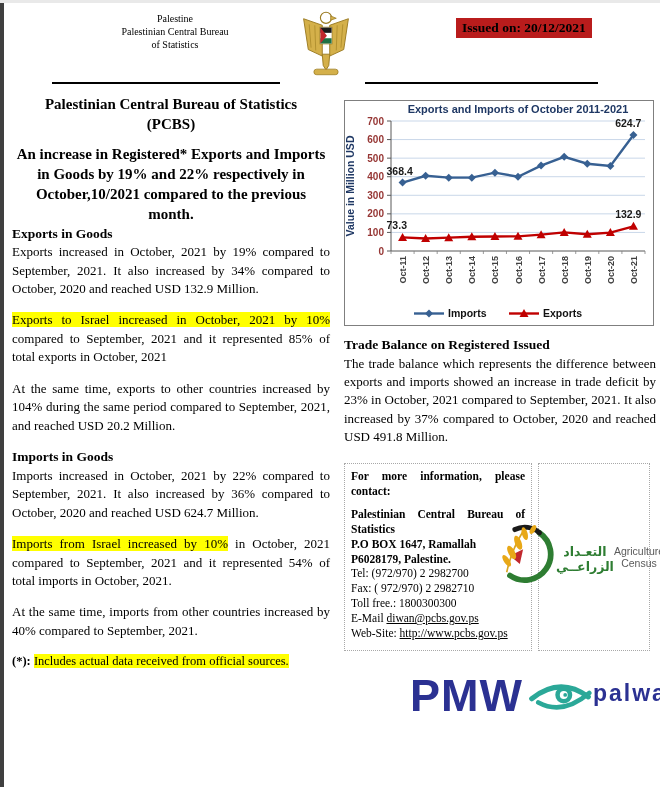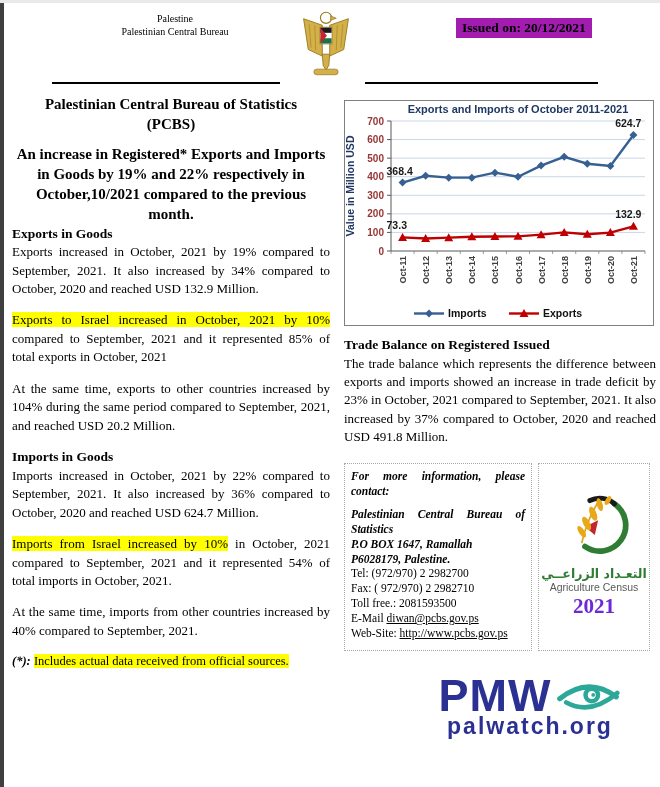--- a/index.html
+++ b/index.html
@@ -7,80 +7,81 @@
     width:660px;height:787px;position:relative;background:#ffffff;
     font-family:"Liberation Serif", serif;color:#000;overflow:hidden;
   }
   .edge-top{position:absolute;left:0;top:0;width:660px;height:3px;background:#e9e9e9;}
   .edge-left{position:absolute;left:0;top:3px;width:4px;height:784px;background:#3f3f3f;}
 
   
   .org-block{position:absolute;left:40px;top:12px;width:270px;text-align:center;
     font-size:10px;line-height:1.32;}
   .emblem-wrap{position:absolute;left:298px;top:7px;}
-  .issued-badge{position:absolute;left:456px;top:18px;background:#a21caf;
+  .issued-badge{position:absolute;left:456px;top:18px;background:#b91c1c;
     font-weight:bold;font-size:13.5px;padding:2px 6px;white-space:nowrap;}
   .rule{position:absolute;top:82px;height:2px;background:#000;}
   .rule-left{left:52px;width:228px;}
   .rule-right{left:365px;width:233px;}
 
   
   .col-left{position:absolute;left:12px;top:94px;width:318px;}
   .col-right{position:absolute;left:344px;top:100px;width:312px;}
 
   .doc-title{text-align:center;font-weight:bold;font-size:15px;line-height:1.34;}
   .headline{margin-top:10px;text-align:center;font-weight:bold;font-size:15px;line-height:1.34;}
 
   .section-heading{font-weight:bold;font-size:13.5px;margin-top:0;line-height:1.3;}
   .para{font-size:13px;line-height:1.42;text-align:justify;margin-top:0;}
   .para + .para{margin-top:12px;}
   .para.first{margin-top:1px;}
   .hl{background:#ffff00;}
-  .b{font-weight:bold;font-style:italic;}
+  .b{font-weight:bold;}
   .u{text-decoration:underline;}
   .footnote{font-size:12.5px;line-height:1.35;}
 
   
   .chart-box{width:308px;height:224px;border:1px solid #7f7f7f;background:#fff;}
   .tb-heading{font-weight:bold;font-size:13.5px;margin-top:10px;line-height:1.3;}
   .tb-para{font-size:13px;line-height:1.42;text-align:justify;margin-top:1px;}
 
   
   .boxes-row{display:flex;gap:6px;margin-top:16px;align-items:stretch;}
   .contact-box{width:174px;height:176px;border:1px dotted #a8a8a8;padding:5px 6px;
     font-size:11.5px;line-height:1.3;}
   .cl{margin:0;}
   .cl.just{text-align:justify;}
   .cgap{height:8px;}
-  .census-box{width:110px;border:1px dotted #a8a8a8;display:flex;flex-direction:column;
+  .census-box{width:110px;border:1px dotted #a8a8a8;display:flex;flex-direction:row;
     align-items:center;justify-content:center;text-align:center;}
   .census-ar{color:#2e7d32;font-weight:bold;font-size:12.5px;
     font-family:"DejaVu Sans",sans-serif;margin-top:4px;}
   .census-en{color:#5a5a5a;font-size:10.5px;font-family:"Liberation Sans",sans-serif;}
   .census-year{color:#6d28d9;font-weight:bold;font-size:21px;margin-top:1px;
     font-family:"Liberation Serif",serif;}
 
   
-  .pmw{margin-top:22px;margin-left:66px;width:240px;display:flex;flex-direction:column;
+  .pmw{margin-top:22px;margin-left:66px;width:240px;display:flex;flex-direction:row;
     align-items:center;font-family:"Liberation Sans",sans-serif;}
   .pmw-row{display:flex;align-items:center;gap:4px;}
   .pmw-name{color:#2b3192;font-weight:bold;font-size:45px;letter-spacing:1px;line-height:1;}
   .pmw-site{color:#2b3192;font-weight:bold;font-size:23px;letter-spacing:2px;
     margin-top:-4px;line-height:1;}
 </style>
 </head>
 <body>
 
 <div>
   <div class="edge-top"></div>
   <div class="edge-left"></div>
 
   <div class="org-block">
     <div>Palestine</div>
     <div>Palestinian Central Bureau</div>
+    <div>of Statistics</div>
   </div>
 
   <div class="emblem-wrap">
     <svg width="56" height="72" viewBox="0 0 60 76">
       <polygon points="6,12 26,19 26,52 11,45" fill="#d4b04a" stroke="#9a7a20" stroke-width="1"></polygon>
       <polygon points="54,12 34,19 34,52 49,45" fill="#d4b04a" stroke="#9a7a20" stroke-width="1"></polygon>
       <line x1="12" y1="18" x2="14" y2="43" stroke="#b08f2e" stroke-width="1"></line>
       <line x1="18" y1="19" x2="19" y2="46" stroke="#b08f2e" stroke-width="1"></line>
       <line x1="48" y1="18" x2="46" y2="43" stroke="#b08f2e" stroke-width="1"></line>
       <line x1="42" y1="19" x2="41" y2="46" stroke="#b08f2e" stroke-width="1"></line>
@@ -216,21 +217,21 @@
     <div class="boxes-row">
       <div class="contact-box">
         <div>
             <div class="cl b just">For more information, please contact:</div>
             <div class="cgap"></div>
             <div class="cl b just">Palestinian Central Bureau of Statistics</div>
             <div class="cl b">P.O BOX 1647, Ramallah</div>
             <div class="cl b">P6028179, Palestine.</div>
             <div class="cl">Tel:  (972/970) 2 2982700</div>
             <div class="cl">Fax: ( 972/970) 2 2982710</div>
-            <div class="cl">Toll free.: 2081593500</div>
+            <div class="cl">Toll free.: 1800300300</div>
             <div class="cl">E-Mail <span class="u">diwan@pcbs.gov.ps</span></div>
             <div class="cl">Web-Site: <span class="u">http://www.pcbs.gov.ps</span></div>
           </div>
       </div>
       <div class="census-box">
         <span>
           <svg width="74" height="64" viewBox="0 0 90 78">
             <path d="M70,12 A27,27 0 1 1 34,64" fill="none" stroke="#2e7d32" stroke-width="7" stroke-linecap="round"></path>
             <path d="M70,12 A27,27 0 0 0 40,8" fill="none" stroke="#1a1a1a" stroke-width="6" stroke-linecap="round"></path>
             <polygon points="34,40 50,32 46,50" fill="#c1272d"></polygon>

